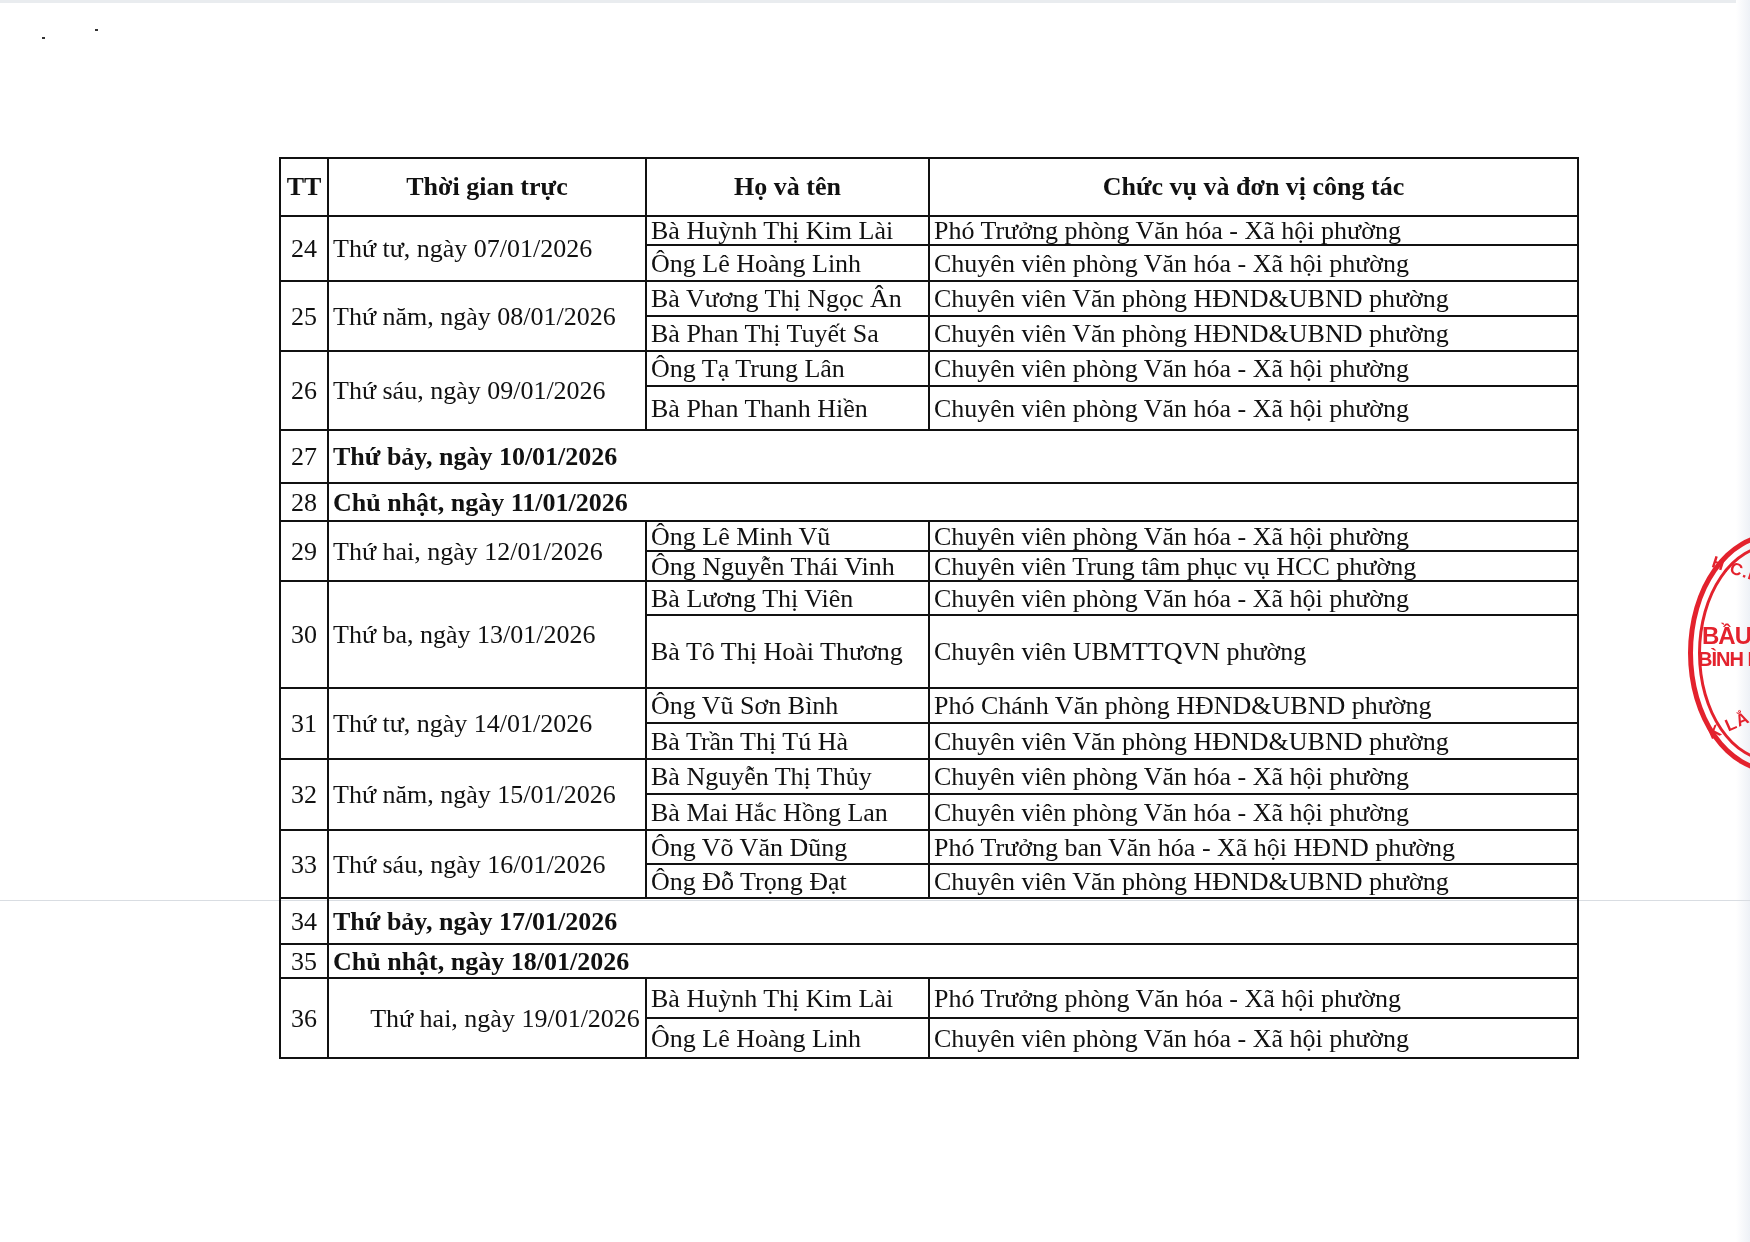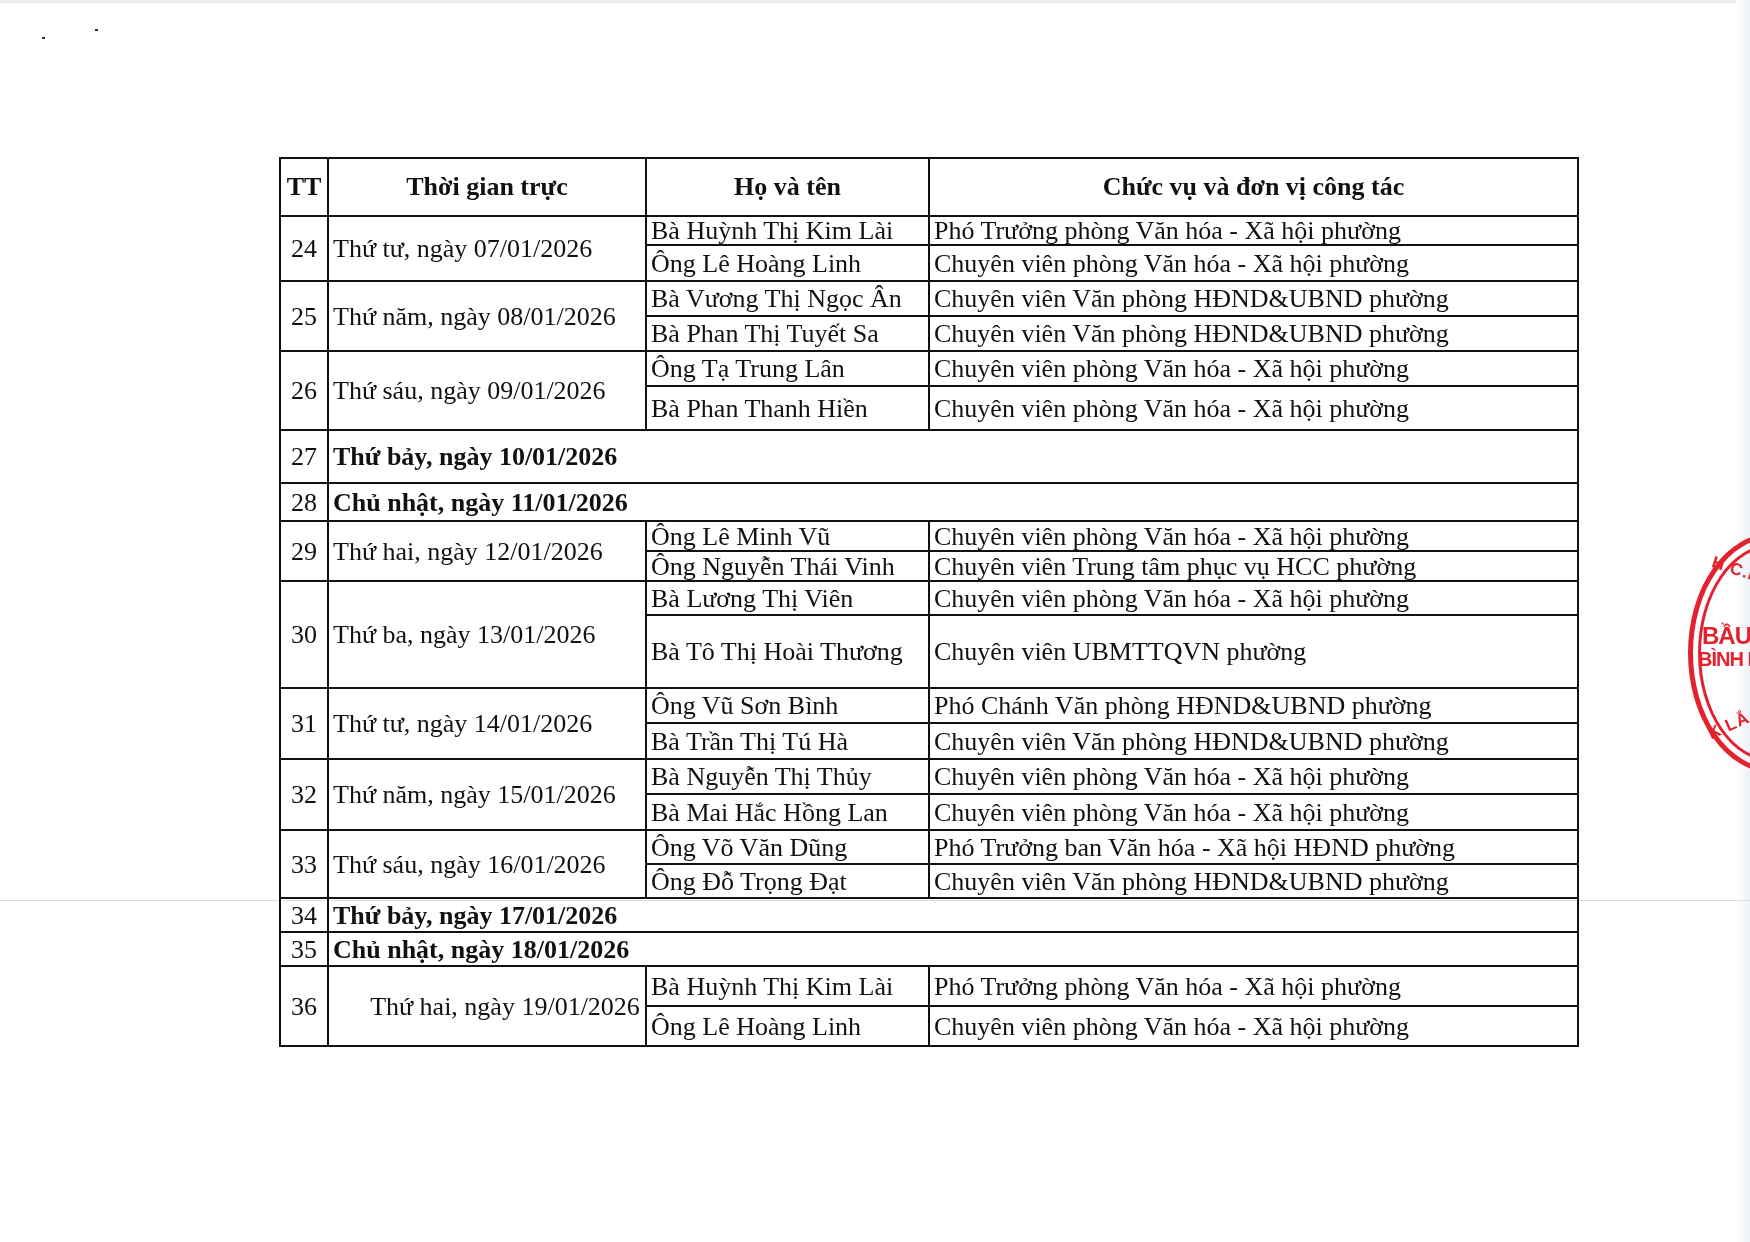--- a/index.html
+++ b/index.html
@@ -209,21 +209,21 @@
       <td rowspan="2" class="tt">33</td>
       <td rowspan="2" class="date">Thứ sáu, ngày 16/01/2026</td>
       <td class="name">Ông Võ Văn Dũng</td>
       <td class="role">Phó Trưởng ban Văn hóa - Xã hội HĐND phường</td>
     </tr>
     <tr style="height:34px">
       <td class="name">Ông Đỗ Trọng Đạt</td>
       <td class="role">Chuyên viên Văn phòng HĐND&amp;UBND phường</td>
     </tr>
 
-    <tr class="holiday" style="height:34px">
+    <tr class="holiday" style="height:46px">
       <td class="tt" style="font-weight:normal">34</td>
       <td colspan="3" class="date">Thứ bảy, ngày 17/01/2026</td>
     </tr>
 
     <tr class="holiday" style="height:34px">
       <td class="tt" style="font-weight:normal">35</td>
       <td colspan="3" class="date">Chủ nhật, ngày 18/01/2026</td>
     </tr>
 
     <tr style="height:40px">

